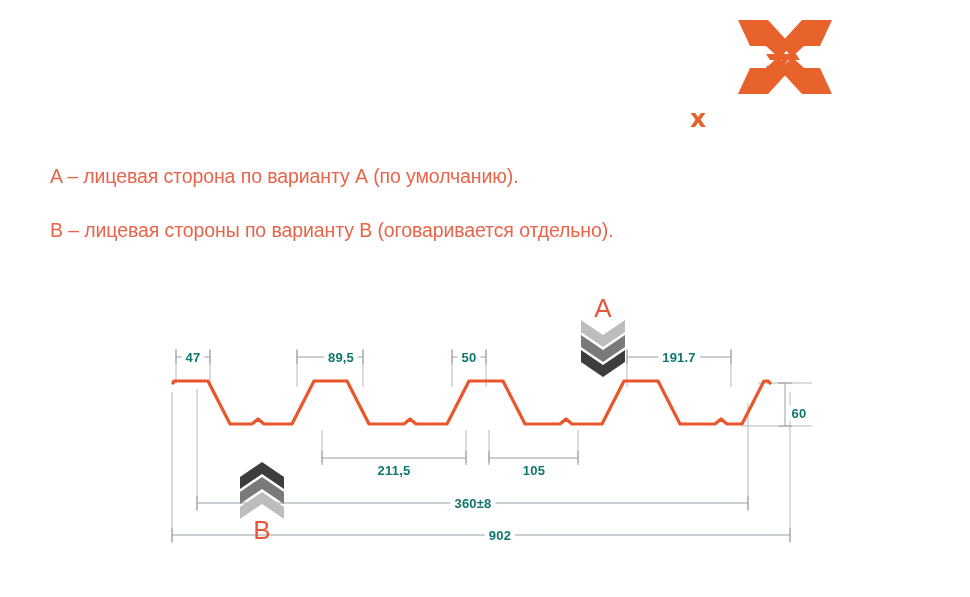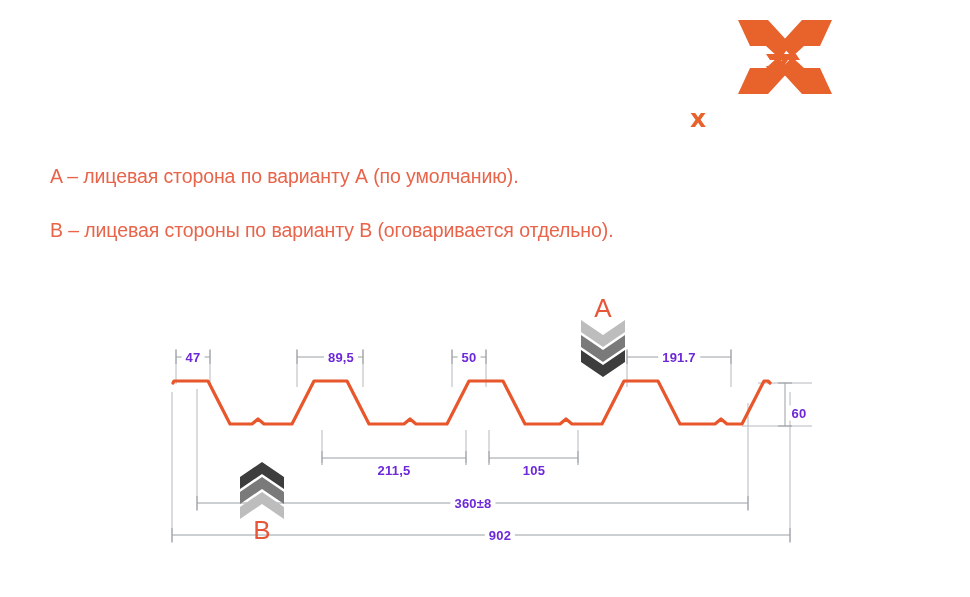--- a/index.html
+++ b/index.html
@@ -82,21 +82,21 @@
     width: 970px;
     height: 597px;
   }
 
   
   .dim-label {
     position: absolute;
     font-family: "Liberation Sans", sans-serif;
     font-size: 13px;
     font-weight: 700;
-    color: #6d28d9;
+    color: #0f766e;
     background: #ffffff;
     padding: 0 4px;
     white-space: nowrap;
     transform: translate(-50%, -50%);
     letter-spacing: 0.2px;
   }
   .marker-letter {
     position: absolute;
     font-family: "Liberation Sans", sans-serif;
     font-size: 26px;

